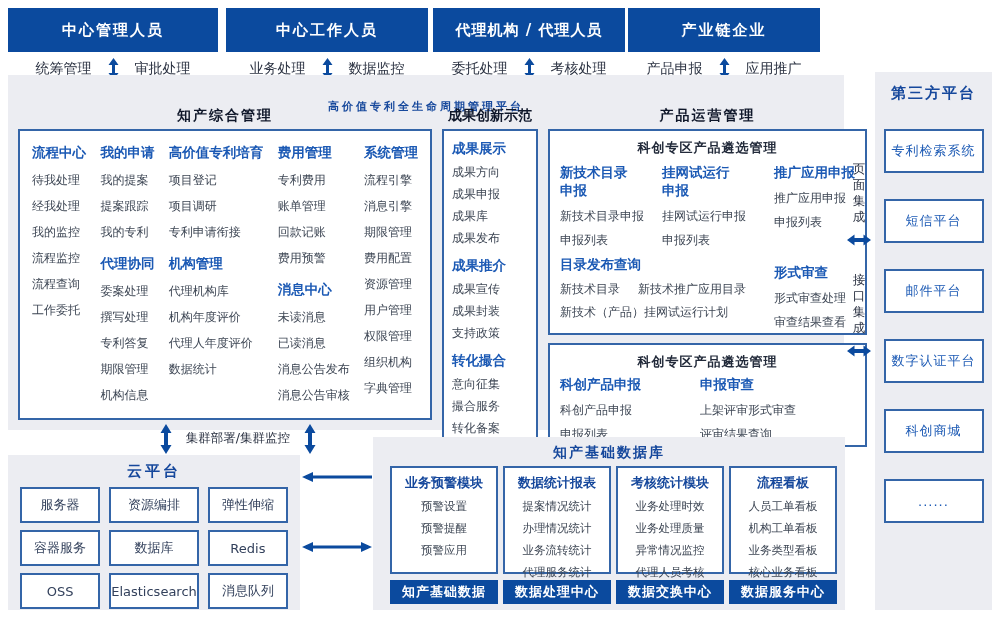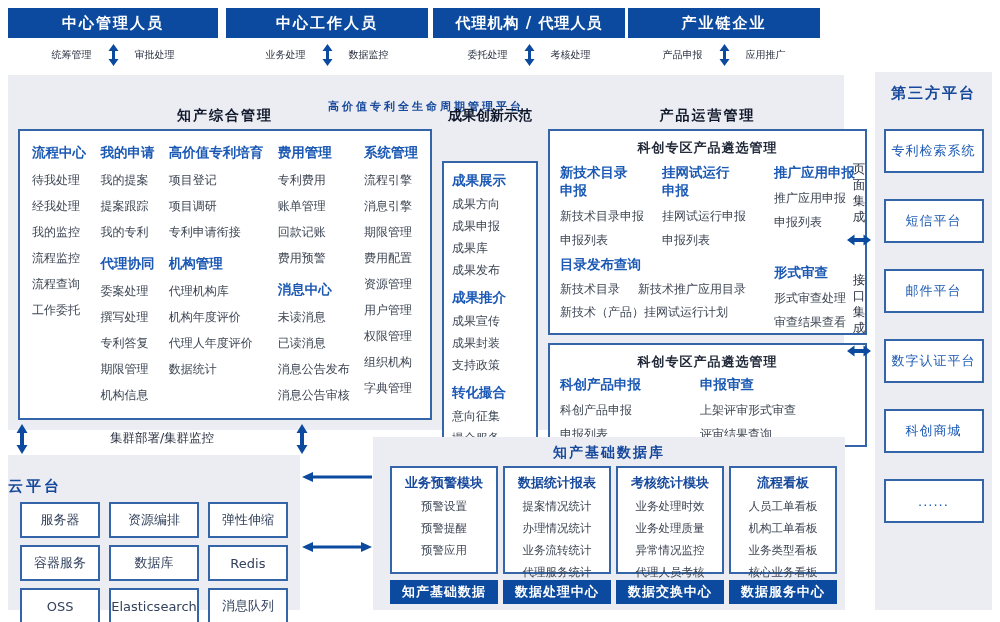--- a/index.html
+++ b/index.html
@@ -4,42 +4,42 @@
 <style>
   * { margin:0; padding:0; box-sizing:border-box; }
   html,body { width:1000px; height:622px; background:#fff;
     font-family:"DejaVu Sans","Liberation Sans",sans-serif; }
   .stage { position:relative; width:1000px; height:622px; overflow:hidden; background:#fff; }
   .abs { position:absolute; }
 
   
   .top-group { position:absolute; top:8px; }
   .hdr-bar { background:#0b4a9e; color:#fff; font-weight:bold; font-size:15px;
-    height:30px; display:flex; align-items:center; justify-content:center; letter-spacing:2px; }
+    height:44px; display:flex; align-items:center; justify-content:center; letter-spacing:2px; }
   .sub-row { display:flex; align-items:center; justify-content:center; gap:16px;
-    margin-top:5px; font-size:10px; color:#2b3242; height:24px; }
+    margin-top:5px; font-size:14px; color:#2b3242; height:24px; }
 
   
   .platform { position:absolute; left:8px; top:75px; width:836px; height:355px; background:#ecedf2; }
   .platform-title { text-align:center; font-size:11px; font-weight:bold; color:#16489c;
     letter-spacing:3px; padding-top:24px; }
   .sections { position:absolute; left:10px; right:8px; top:32px; bottom:10px; display:flex; gap:10px; }
   .section { display:flex; flex-direction:column; }
   .sec-title { text-align:center; font-size:14px; font-weight:bold; color:#0f172a;
     letter-spacing:2px; height:22px; flex:0 0 22px; }
   .sec-box { background:#fff; border:2px solid #3465a8; flex:1; }
 
   .sec-ip { width:414px; flex:0 0 414px; }
   .ip-cols { display:flex; justify-content:space-between; padding:12px 12px 8px 12px; height:100%; }
   .grp-title { font-size:13.5px; font-weight:bold; color:#1b59b4; white-space:nowrap; line-height:18px; }
   .item { font-size:12px; color:#3d4654; margin-top:12px; white-space:nowrap; line-height:14px; }
   .grp + .grp { margin-top:15px; }
 
   .sec-innov { width:96px; flex:0 0 96px; }
-  .innov-box { padding:8px 8px;margin-top:32px; }
+  .innov-box { padding:8px 8px; }
   .innov-box .item { margin-top:8px; }
   .innov-box .grp + .grp { margin-top:11px; }
 
   .sec-prod { flex:1; }
   .prod-wrap { display:flex; flex-direction:column; gap:8px; flex:1; }
   .panel { background:#fff; border:2px solid #3465a8; }
   .panel-hd { text-align:center; font-weight:bold; font-size:13px; color:#222a3a;
     letter-spacing:1px; margin-top:8px; }
   .p1 { flex:1.85; }
   .p2 { flex:1; }
@@ -63,28 +63,28 @@
   
   .sidebar { position:absolute; left:875px; top:72px; width:117px; height:538px;
     background:#ecedf2; display:flex; flex-direction:column; align-items:center; }
   .sidebar-title { margin-top:12px; font-size:15px; font-weight:bold; color:#16489c; letter-spacing:2px; }
   .tp-box { width:100px; height:44px; background:#fff; border:2px solid #3465a8;
     display:flex; align-items:center; justify-content:center; font-size:13px;
     color:#1b59b4; margin-top:26px; letter-spacing:1px; white-space:nowrap; }
   .tp-box:first-of-type { margin-top:26px; }
 
   
-  .cluster-row { position:absolute; left:16px; top:422px; width:292px; height:33px;
-    display:flex; align-items:center; justify-content:space-between; gap:14px; }
+  .cluster-row { position:absolute; left:24px; top:422px; width:292px; height:33px;
+    display:flex; align-items:center; justify-content:flex-end; gap:14px; }
   .cluster-label { font-size:12.5px; color:#2b3242; }
 
   
   .cloud { position:absolute; left:8px; top:455px; width:292px; height:155px; background:#ecedf2; }
-  .cloud-title { font-size:15px; font-weight:bold; color:#16489c;
-    letter-spacing:3px; padding-top:22px; }
+  .cloud-title { text-align:center; font-size:15px; font-weight:bold; color:#16489c;
+    letter-spacing:3px; padding-top:7px; }
   .cloud-grid { display:grid; grid-template-columns:repeat(3,1fr); gap:7px 9px;
     padding:6px 12px 0 12px; }
   .cloud-cell { background:#fff; border:2px solid #3465a8; height:36px;
     display:flex; align-items:center; justify-content:center; font-size:13px; color:#33415c; }
 
   
   .dbsec { position:absolute; left:373px; top:437px; width:472px; height:173px; background:#ecedf2; }
   .db-title { text-align:center; font-size:14px; font-weight:bold; color:#16489c;
     letter-spacing:2px; padding-top:7px; }
   .db-cols { display:flex; gap:5px; padding:4px 8px 0 17px; }

